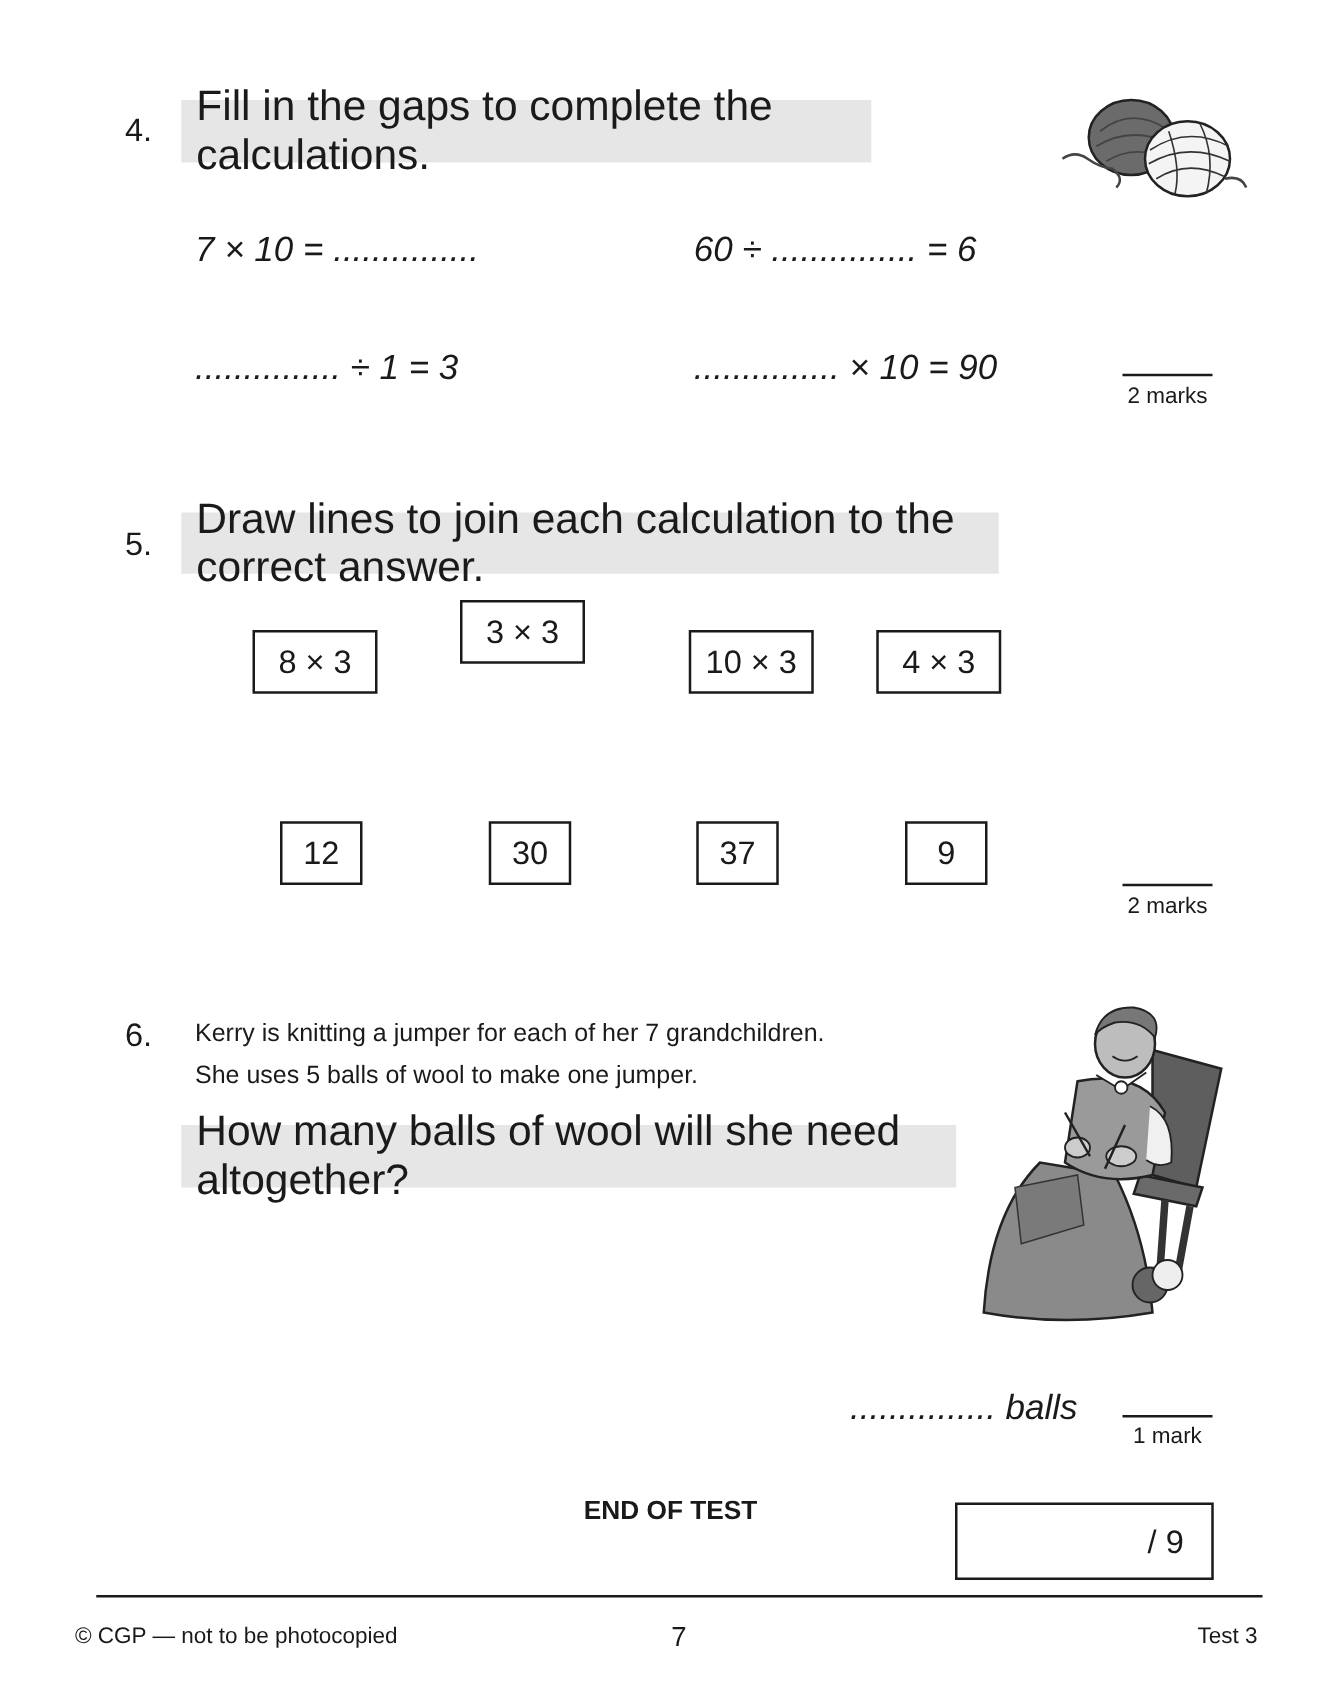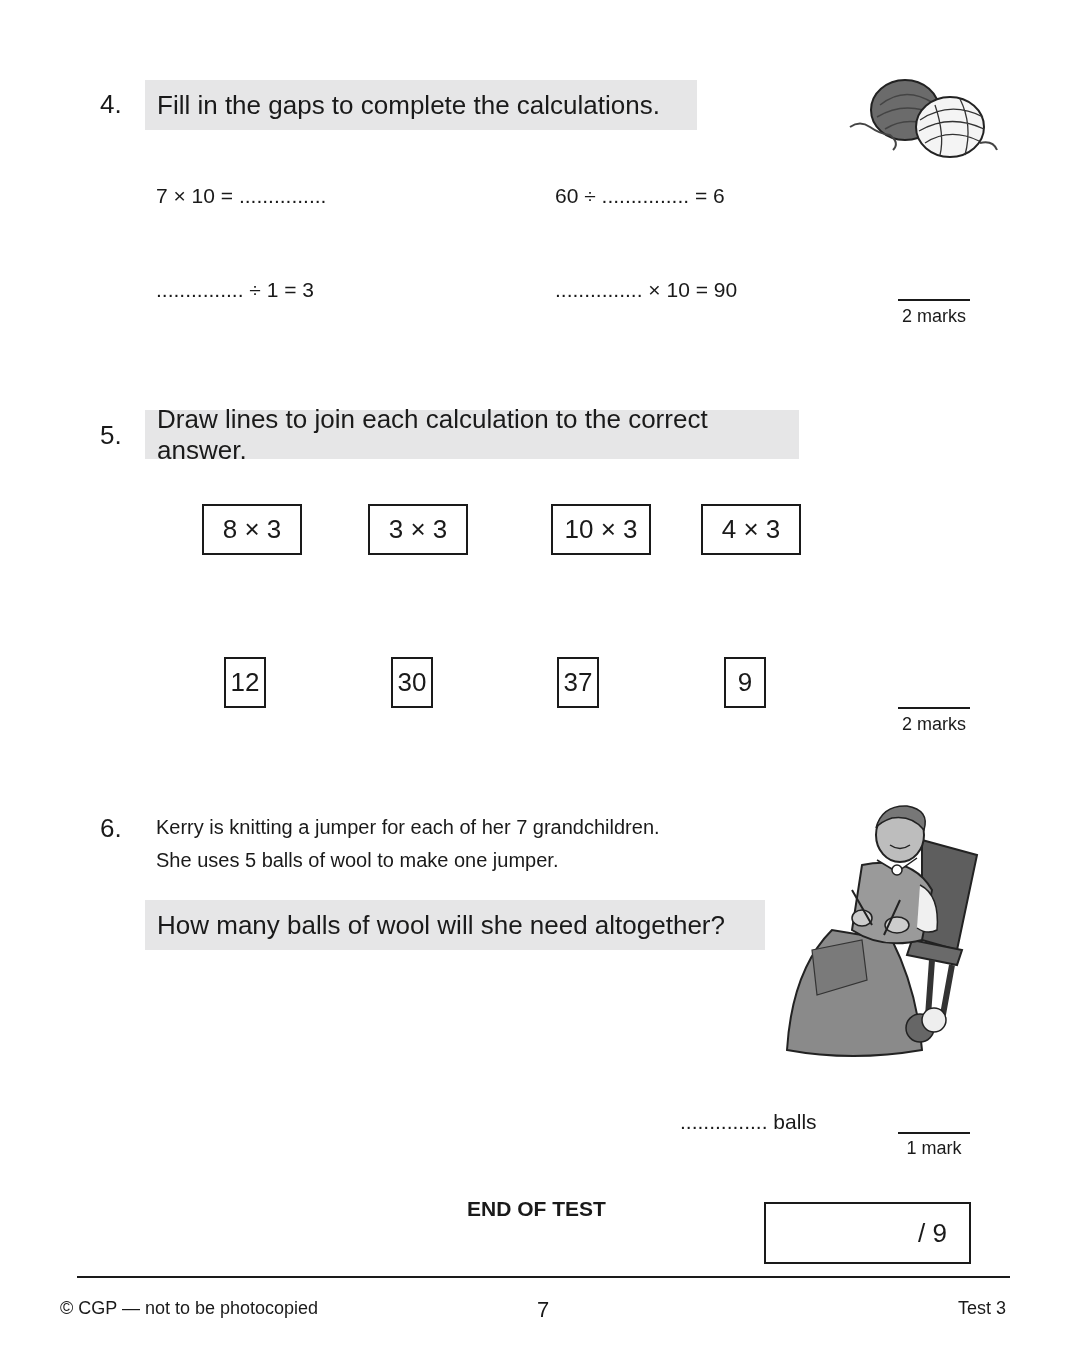--- a/index.html
+++ b/index.html
@@ -3,33 +3,33 @@
 <meta charset="utf-8">
 <style>
   html, body { margin: 0; padding: 0; background: #ffffff; }
   body {
     width: 1066px; height: 1360px; position: relative; overflow: hidden;
     font-family: "Liberation Sans", sans-serif; color: #1a1a1a;
   }
   .abs { position: absolute; }
   .qnum { font-size: 26px; }
   .shaded {
-    background: #e6e6e7; font-size: 26px; padding: 0 12px;
+    background: #e6e6e7; font-size: 34px; padding: 0 12px;
     display: flex; align-items: center; box-sizing: border-box;
   }
-  .calc { font-size: 21px; white-space: nowrap; }
+  .calc { font-size: 28px; white-space: nowrap; font-style: italic; }
   .marks-line { border-top: 2px solid #1a1a1a; width: 72px; }
   .marks-text { font-size: 18px; text-align: center; width: 72px; }
   .box {
     border: 2px solid #1a1a1a; box-sizing: border-box;
     display: flex; align-items: center; justify-content: center;
     font-size: 26px; background: #fff;
   }
   .calc-box { width: 100px; height: 51px; }
-  .ans-box { width: 42px; height: 51px; }
+  .ans-box { width: 66px; height: 51px; }
   .body-text { font-size: 20px; line-height: 33px; white-space: nowrap; }
   .end { font-size: 21px; font-weight: bold; }
   .score-box {
     border: 2px solid #1a1a1a; box-sizing: border-box; width: 207px; height: 62px;
     font-size: 26px; display: flex; align-items: center; justify-content: flex-end; padding-right: 22px;
   }
   .footer-rule { border-top: 2px solid #1a1a1a; }
   .footer { font-size: 18px; }
 </style>
 </head>
@@ -56,21 +56,21 @@
 
 <div class="abs marks-line" style="left:898px; top:299px;"></div>
 <div class="abs marks-text" style="left:898px; top:306px;">2 marks</div>
 
 <div class="abs qnum" style="left:100px; top:420px;">5.</div>
 <div class="abs shaded" style="left:145px; top:410px; width:654px; height:49px;">
   <span>Draw lines to join each calculation to the correct answer.</span>
 </div>
 
 <div class="abs box calc-box" style="left:202px; top:504px;">8 × 3</div>
-<div class="abs box calc-box" style="left:368px; top:504px;text-align:center;">3 × 3</div>
+<div class="abs box calc-box" style="left:368px; top:480px;text-align:center;">3 × 3</div>
 <div class="abs box calc-box" style="left:535px; top:504px;margin-left:16px;">10 × 3</div>
 <div class="abs box calc-box" style="left:701px; top:504px;">4 × 3</div>
 
 <div class="abs box ans-box" style="left:224px; top:657px;">12</div>
 <div class="abs box ans-box" style="left:391px; top:657px;">30</div>
 <div class="abs box ans-box" style="left:557px; top:657px;">37</div>
 <div class="abs box ans-box" style="left:724px; top:657px;">9</div>
 
 <div class="abs marks-line" style="left:898px; top:707px;"></div>
 <div class="abs marks-text" style="left:898px; top:714px;">2 marks</div>

